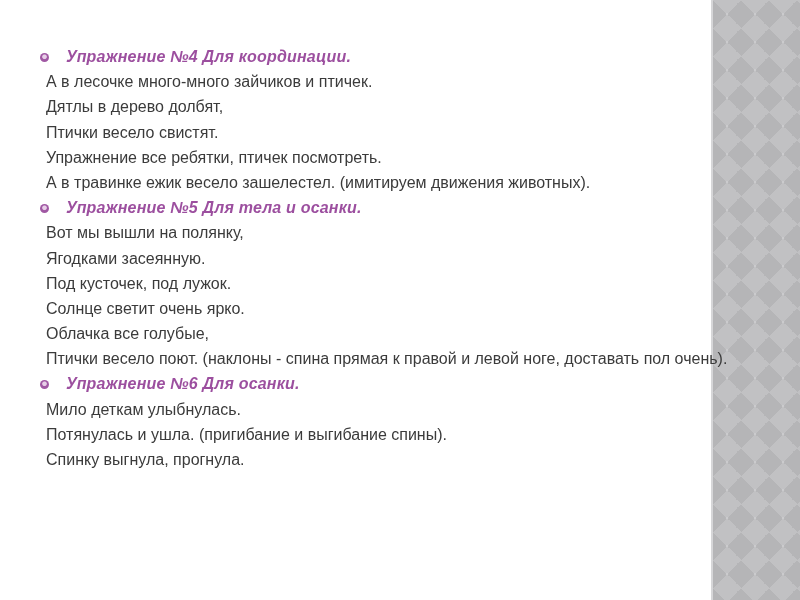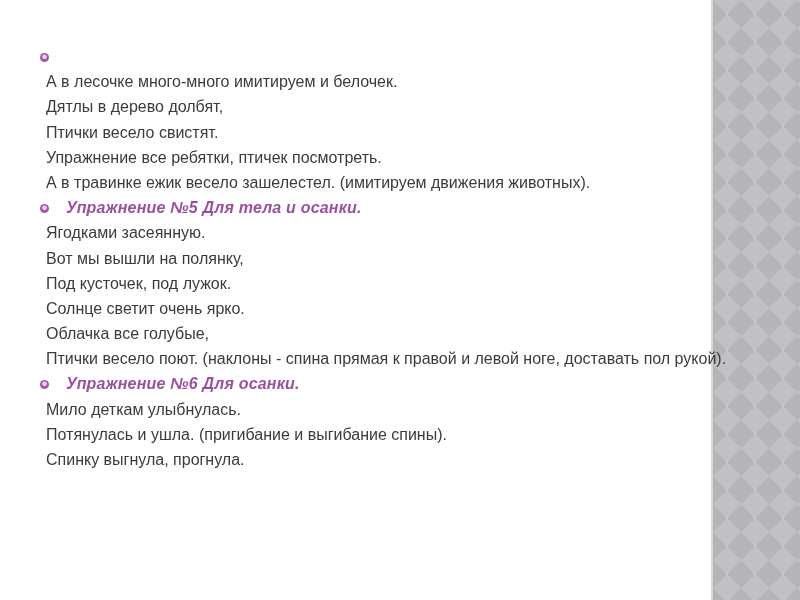--- a/index.html
+++ b/index.html
@@ -45,36 +45,37 @@
   .body-line{padding-left:6px;}
 </style>
 </head>
 <body style="background: rgb(255, 255, 255);">
 
 <div class="slide">
   <div class="side-panel"></div>
   <div class="content">
       <div class="row heading-row">
         <span class="bullet"></span>
+        <span class="heading-text">Упражнение №4 Для координации.</span>
       </div>
-      <div class="row body-line">А в лесочке много-много имитируем и белочек.</div>
+      <div class="row body-line">А в лесочке много-много зайчиков и птичек.</div>
       <div class="row body-line">Дятлы в дерево долбят,</div>
       <div class="row body-line">Птички весело свистят.</div>
       <div class="row body-line">Упражнение все ребятки, птичек посмотреть.</div>
       <div class="row body-line">А в травинке ежик весело зашелестел. (имитируем движения животных).</div>
       <div class="row heading-row">
         <span class="bullet"></span>
         <span class="heading-text">Упражнение №5 Для тела и осанки.</span>
       </div>
+      <div class="row body-line">Вот мы вышли на полянку,</div>
       <div class="row body-line">Ягодками засеянную.</div>
-      <div class="row body-line">Вот мы вышли на полянку,</div>
       <div class="row body-line">Под кусточек, под лужок.</div>
       <div class="row body-line">Солнце светит очень ярко.</div>
       <div class="row body-line">Облачка все голубые,</div>
-      <div class="row body-line">Птички весело поют. (наклоны - спина прямая к правой и левой ноге, доставать пол рукой).</div>
+      <div class="row body-line">Птички весело поют. (наклоны - спина прямая к правой и левой ноге, доставать пол очень).</div>
       <div class="row heading-row">
         <span class="bullet"></span>
         <span class="heading-text">Упражнение №6 Для осанки.</span>
       </div>
       <div class="row body-line">Мило деткам улыбнулась.</div>
       <div class="row body-line">Потянулась и ушла. (пригибание и выгибание спины).</div>
       <div class="row body-line">Спинку выгнула, прогнула.</div>
     </div>
 </div>
 

